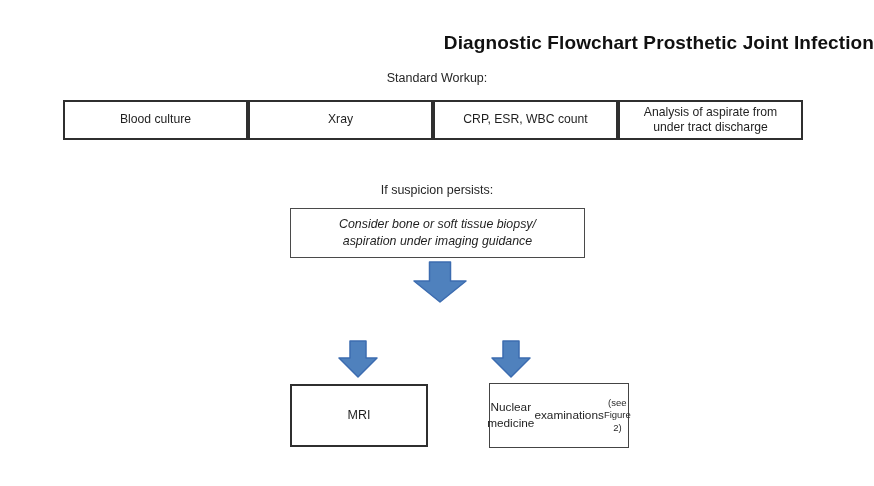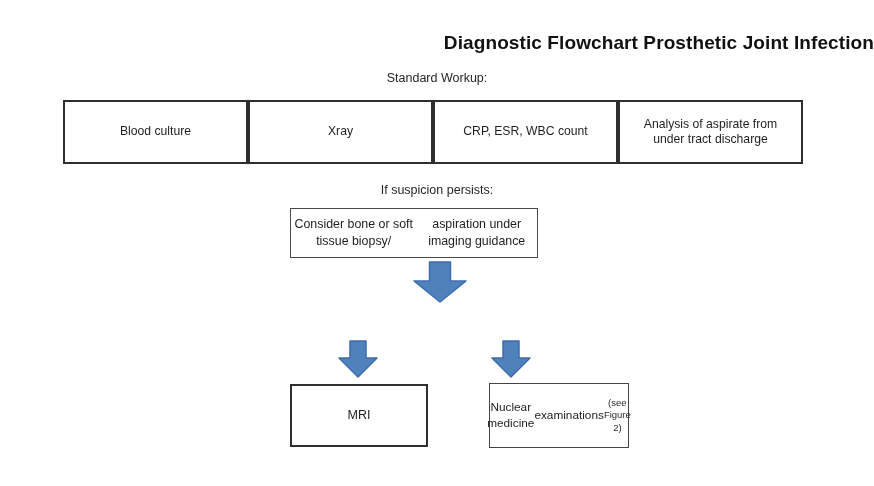--- a/index.html
+++ b/index.html
@@ -30,45 +30,46 @@
     text-align: center;
     font-size: 12.5px;
     color: #262626;
   }
   .label-workup { top: 71px; }
   .label-suspicion { top: 183px; }
 
   .workup-row {
     position: absolute;
     left: 63px; top: 100px;
-    width: 740px; height: 64px;
+    width: 740px; height: 40px;
     display: flex;
   }
   .box {
     border: 2px solid #2f2f2f;
     background: #ffffff;
     box-sizing: border-box;
     display: flex;
     flex-direction: row;
     align-items: center;
     justify-content: center;
     text-align: center;
     font-size: 12.2px;
     line-height: 1.25;
   }
   .workup-row .box { flex: 1; padding: 2px 8px; }
 
   .biopsy-box {
     position: absolute;
     left: 290px; top: 208px;
-    width: 248px; height: 50px;
+    width: 295px; height: 50px;
     border-width: 1.5px; border-color: #4a4a4a;
-    flex-direction: row;
+    flex-direction: column;
     font-size: 12.4px;
     line-height: 1.35;
+    font-style: italic;
   }
   .advanced-box {
     position: absolute;
     left: 346px; top: 306px;
     width: 182px; height: 28px;
     border-width: 1.5px; border-color: #3d3d3d;
     font-size: 12.8px;
   }
   .mri-box {
     position: absolute;

